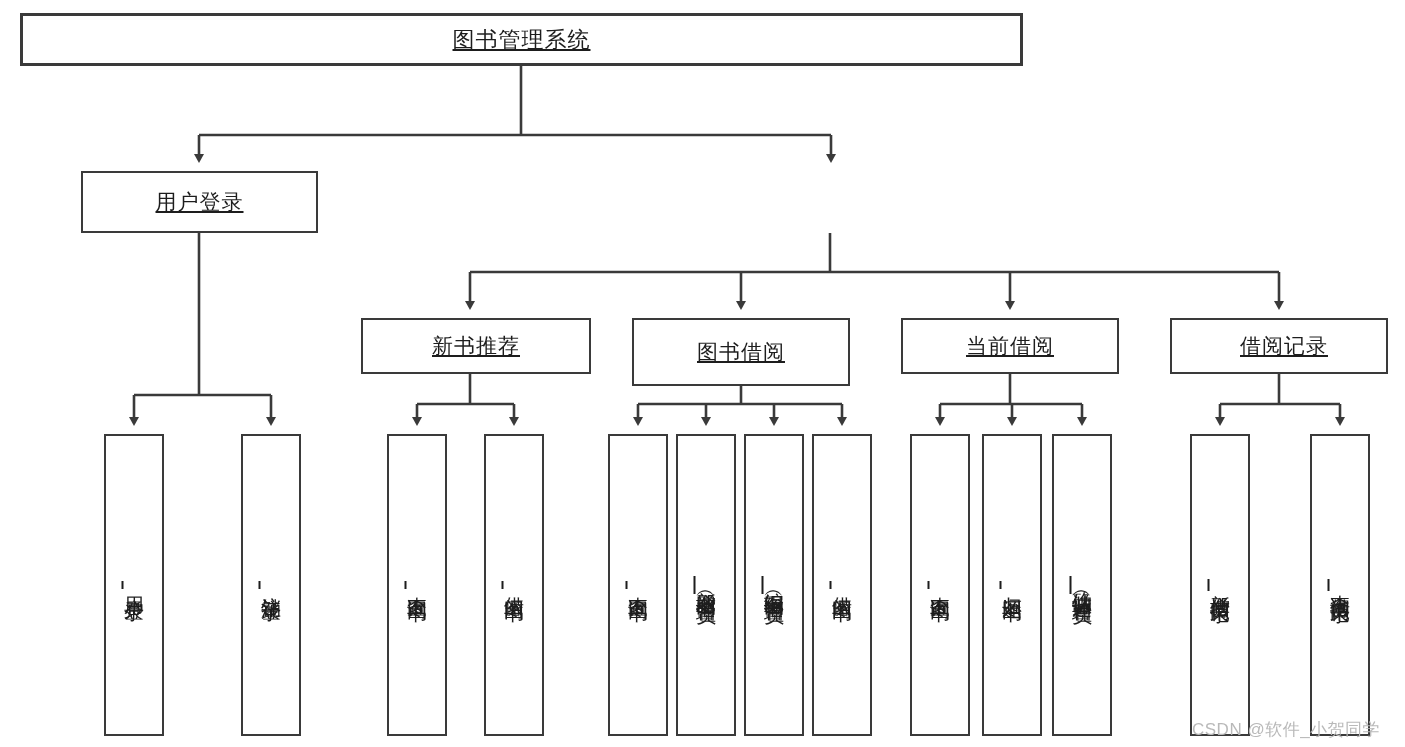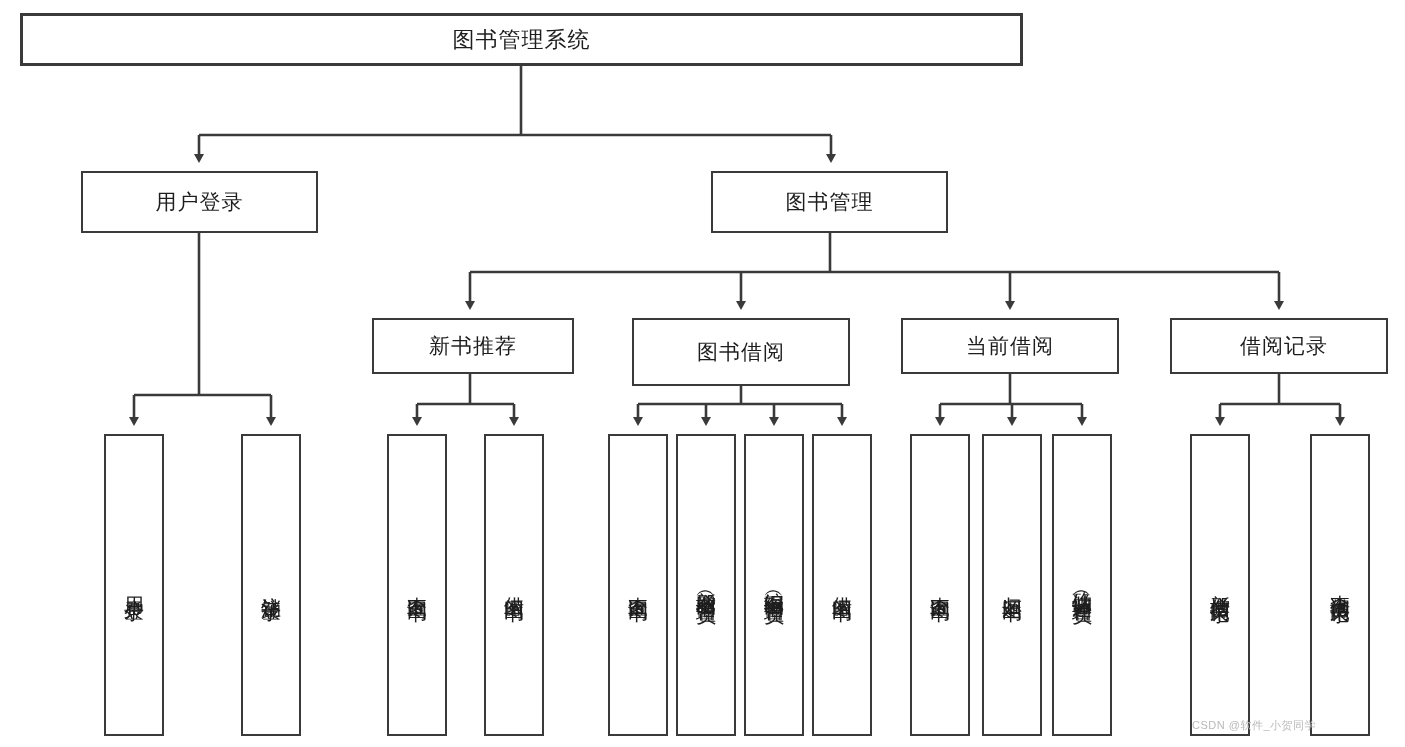--- a/index.html
+++ b/index.html
@@ -19,20 +19,21 @@
   }
   .node {
     position: absolute;
     box-sizing: border-box;
     border: 2.5px solid #3a3a3a;
     background: #ffffff;
     display: flex;
     align-items: center;
     justify-content: center;
     color: #1d1d1d;
+    text-decoration: underline;
   }
   .node.horizontal {
     font-size: 21px;
     letter-spacing: 1px;
   }
   .node.root {
     font-size: 22px;
     border-width: 3px;
   }
   .node.leaf {
@@ -54,21 +55,21 @@
   .edges {
     position: absolute;
     left: 0;
     top: 0;
     width: 1405px;
     height: 747px;
     pointer-events: none;
   }
   .watermark {
     position: absolute;
-    font-size: 11px;
+    font-size: 17px;
     color: #b9b9b9;
     letter-spacing: 0.5px;
     white-space: nowrap;
   }
 </style>
 </head>
 <body>
 
 <div id="canvas">
 
@@ -122,25 +123,22 @@
     </g>
   </svg>
 
   <div class="node horizontal root" style="left:20px; top:13px; width:1003px; height:53px;">
     <span>图书管理系统</span>
   </div>
 
   <div class="node horizontal" style="left:81px; top:171px; width:237px; height:62px;">
     <span>用户登录</span>
   </div>
-  <div class="node horizontal" style="left:711px; top:171px; width:237px; height:62px;">
-    <span>图书管理</span>
-  </div>
 
-  <div class="node horizontal" style="left:372px; top:318px; width:202px; height:56px;">
+  <div class="node horizontal" style="left:361px; top:318px; width:230px; height:56px;">
     <span>新书推荐</span>
   </div>
   <div class="node horizontal" style="left:632px; top:318px; width:218px; height:68px;">
     <span>图书借阅</span>
   </div>
   <div class="node horizontal" style="left:901px; top:318px; width:218px; height:56px;">
     <span>当前借阅</span>
   </div>
   <div class="node horizontal" style="left:1170px; top:318px; width:218px; height:56px;padding-left:10px;">
     <span>借阅记录</span>

